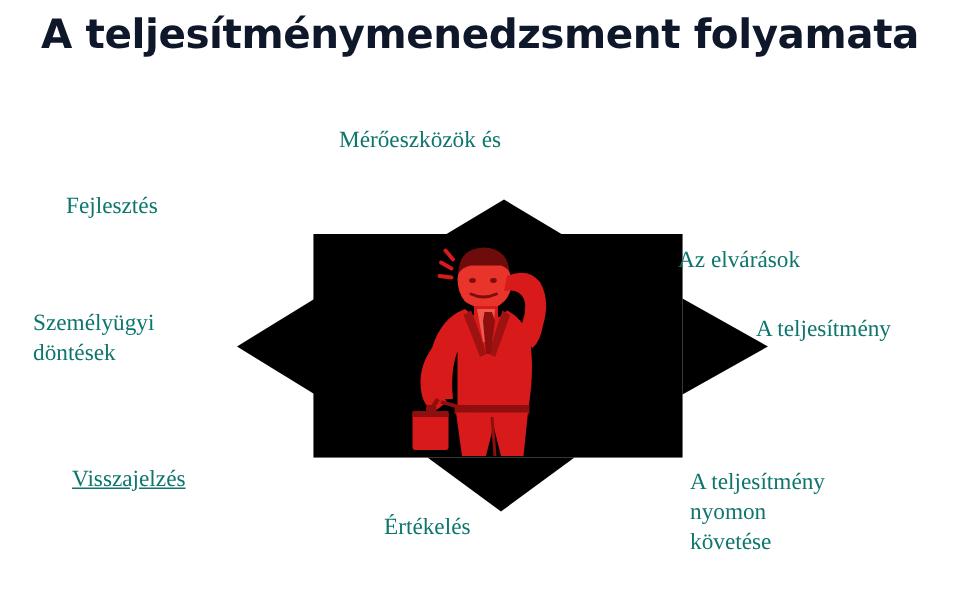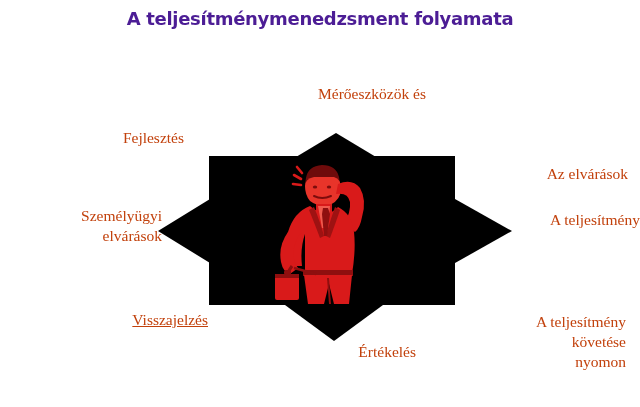--- a/index.html
+++ b/index.html
@@ -16,24 +16,24 @@
     font-family: "Liberation Serif", "DejaVu Serif", serif;
   }
 
   
   .title {
     position: absolute;
     left: 0;
     top: 8px;
     width: 640px;
     text-align: center;
-    color: #4c1d95;
+    color: #0f172a;
     font-family: "DejaVu Sans", "Liberation Sans", sans-serif;
     font-weight: bold;
-    font-size: 18px;
+    font-size: 27px;
     letter-spacing: -0.3px;
     white-space: nowrap;
   }
 
   
   .center-image {
     position: absolute;
     left: 209px;
     top: 156px;
     width: 246px;
@@ -74,25 +74,25 @@
     left: 455px;
     top: 199px;
     border-top: 32px solid transparent;
     border-bottom: 32px solid transparent;
     border-left: 57px solid #000000;
   }
 
   
   .label {
     position: absolute;
-    color: #c2410c;
+    color: #0f766e;
     font-family: "Liberation Serif", "DejaVu Serif", serif;
     font-size: 15.5px;
     line-height: 1.28;
-    text-align: right;
+    text-align: left;
   }
 
   .lbl-top        { left: 226px; top: 84px;  width: 200px; }
   .lbl-top-left   { left: 44px;  top: 128px; width: 140px; }
   .lbl-top-right  { left: 452px; top: 122px; width: 176px; margin-top: 42px; }
   .lbl-left       { left: 22px;  top: 206px; width: 140px; }
   .lbl-right      { left: 504px; top: 210px; width: 136px; }
   .lbl-bot-left   { left: 48px;  top: 310px; width: 160px; text-decoration: underline; }
   .lbl-bot-right  { left: 460px; top: 312px; width: 166px; }
   .lbl-bottom     { left: 256px; top: 342px; width: 160px; }
@@ -162,34 +162,34 @@
   <div class="label lbl-top-left">
     <div>Fejlesztés</div>
   </div>
 
   <div class="label lbl-top-right">
     <div>Az elvárások</div>
   </div>
 
   <div class="label lbl-left">
     <div>Személyügyi</div>
-    <div>elvárások</div>
+    <div>döntések</div>
   </div>
 
   <div class="label lbl-right">
     <div>A teljesítmény</div>
   </div>
 
   <div class="label lbl-bot-left">
     <div>Visszajelzés</div>
   </div>
 
   <div class="label lbl-bot-right">
     <div>A teljesítmény</div>
+    <div>nyomon</div>
     <div>követése</div>
-    <div>nyomon</div>
   </div>
 
   <div class="label lbl-bottom">
     <div>Értékelés</div>
   </div>
 
 </div>
 
 </body></html>

